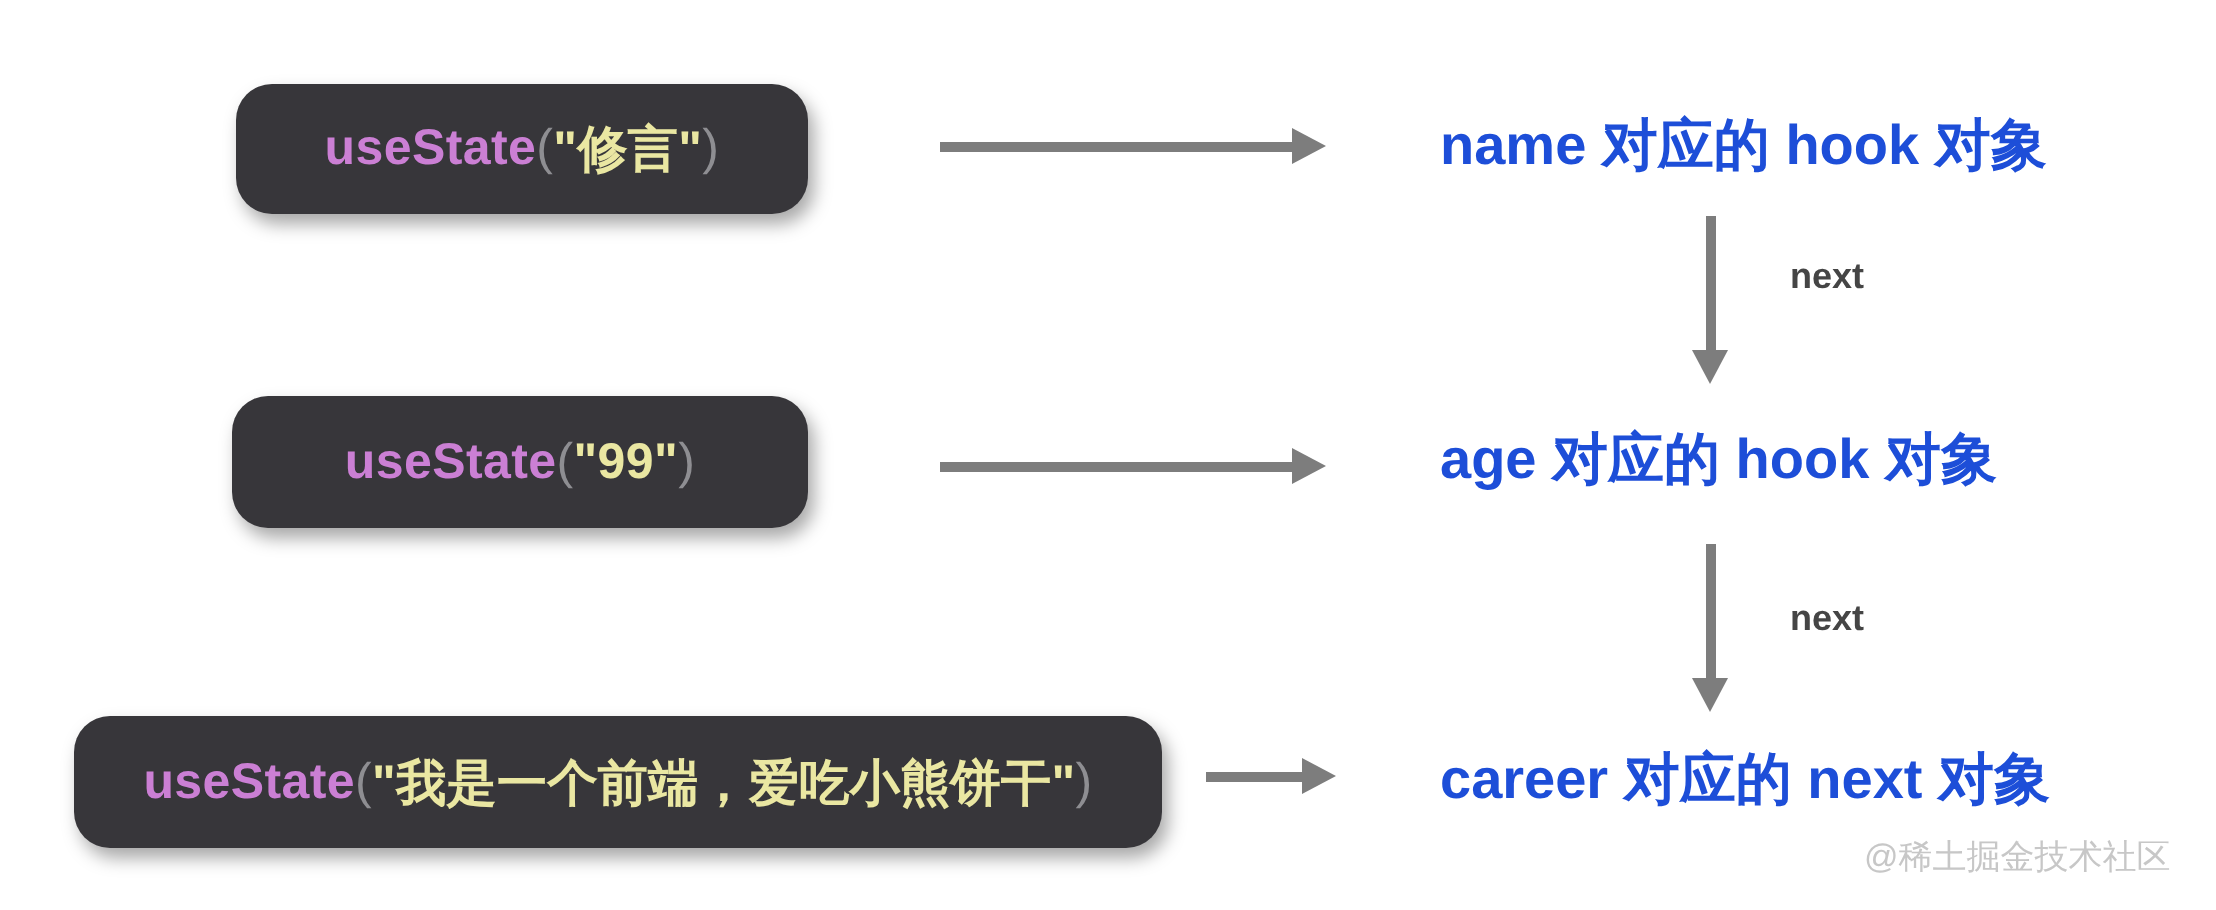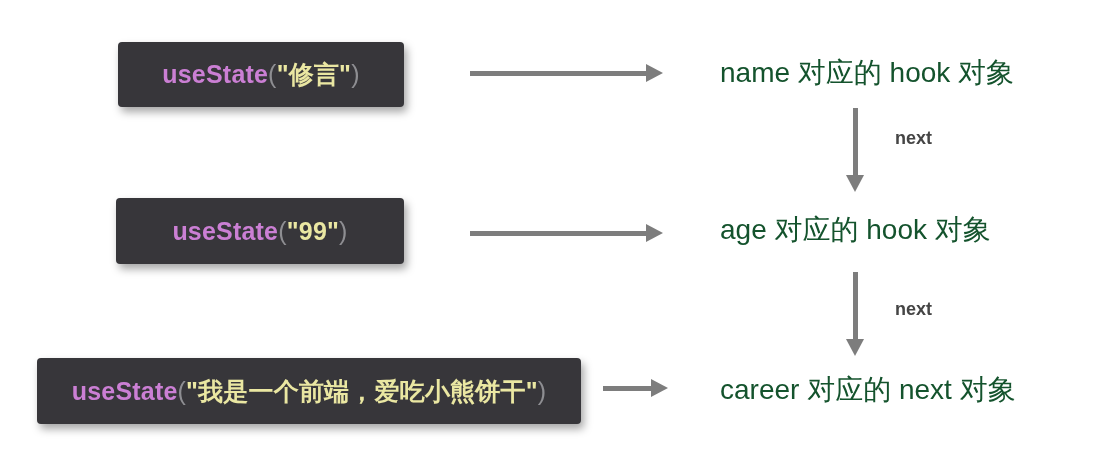--- a/index.html
+++ b/index.html
@@ -12,21 +12,21 @@
     position: relative;
     width: 1108px;
     height: 455px;
     background: #ffffff;
     overflow: hidden;
   }
   
   .code-box {
     position: absolute;
     background: #37363a;
-    border-radius: 4px;
+    border-radius: 18px;
     box-shadow: 3px 5px 9px rgba(0,0,0,0.35);
     display: flex;
     align-items: center;
     justify-content: center;
     font-size: 25px;
     font-weight: 600;
     letter-spacing: 0.2px;
     white-space: nowrap;
   }
   .code-box .fn    { color: #cb7fd4; }
@@ -34,22 +34,22 @@
   .code-box .str   { color: #eae7a2; }
   .box1 { left: 118px; top: 42px;  width: 286px; height: 65px; }
   .box2 { left: 116px; top: 198px; width: 288px; height: 66px; }
   .box3 { left: 37px;  top: 358px; width: 544px; height: 66px; }
 
   
   .hook-label {
     position: absolute;
     left: 720px;
     font-size: 28px;
-    font-weight: 400;
-    color: #14532d;
+    font-weight: 700;
+    color: #1d4ed8;
     white-space: nowrap;
     line-height: 34px;
   }
   .label1 { top: 56px; }
   .label2 { top: 213px; }
   .label3 { top: 373px; }
 
   
   .h-arrow {
     position: absolute;
@@ -142,14 +142,15 @@
 
   <div class="code-box box3">
     <span class="fn">useState</span>
       <span class="paren">(</span>
       <span class="str">"我是一个前端，爱吃小熊饼干"</span>
       <span class="paren">)</span>
   </div>
   <div class="h-arrow harrow3"></div>
   <div class="hook-label label3">career 对应的 next 对象</div>
 
+  <div class="watermark">@稀土掘金技术社区</div>
 
 </div>
 
 </body></html>

